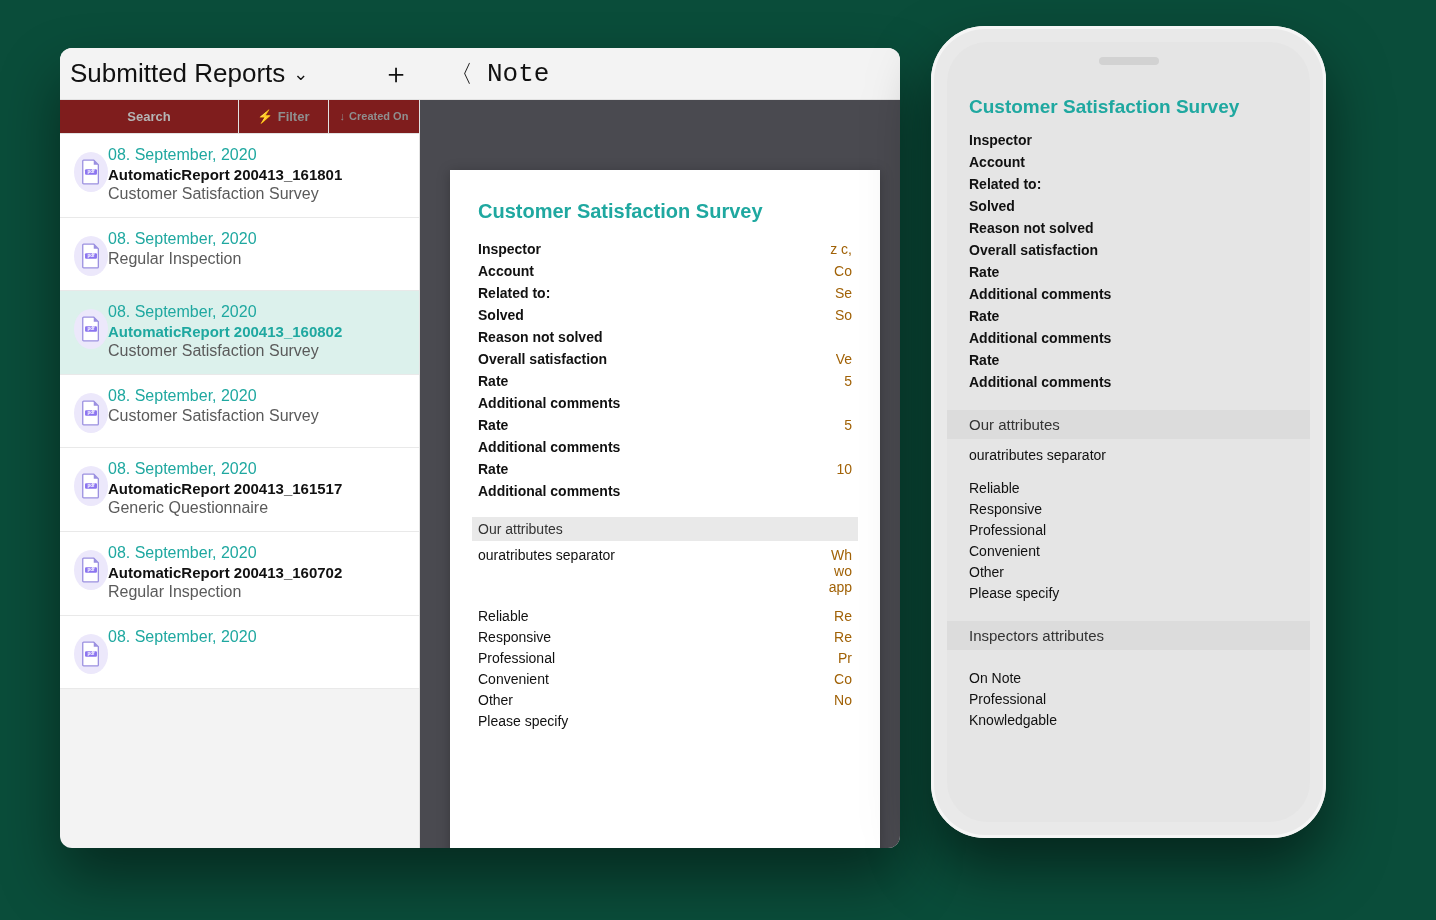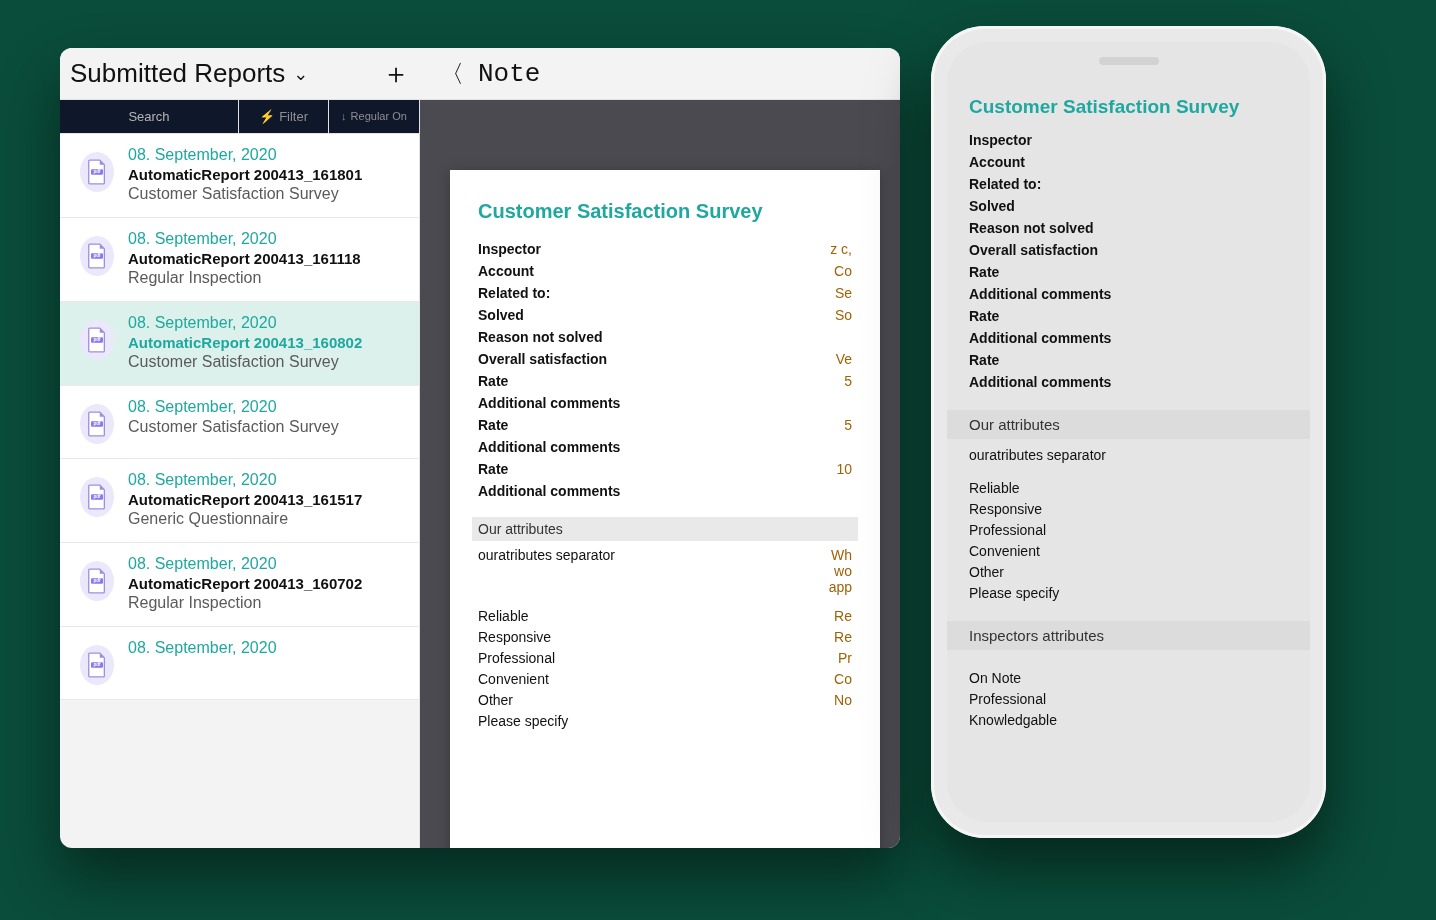--- a/index.html
+++ b/index.html
@@ -26,20 +26,21 @@
     display: flex;
     flex-direction: column;
   }
   .window-header {
     display: flex;
     align-items: center;
     height: 52px;
     padding: 16px 10px;
     background: #f3f3f3;
     border-bottom: 1px solid #e2e2e2;
+    gap: 9px;
   }
   .sidebar-col {
     width: 360px;
     display: flex;
     flex-direction: column;
     border-right: 1px solid #e2e2e2;
   }
   .window-body {
     flex: 1;
     display: flex;
@@ -82,22 +83,23 @@
   }
   .note-title {
     font-size: 26px;
     color: #111;
     font-family: Liberation Mono, monospace;
   }
 
   .toolbar {
     display: flex;
     height: 34px;
-    background: #0f172a;
+    background: #7f1d1d;
     border-bottom: 1px solid #e2e2e2;
+    font-weight: bold;
   }
   .toolbar-cell {
     flex: 1;
     display: flex;
     align-items: center;
     justify-content: center;
     font-size: 13px;
     color: #8f8f8f;
     border-right: 1px solid #e2e2e2;
     gap: 4px;
@@ -106,22 +108,22 @@
   .toolbar-cell.small { flex: 0 0 90px; }
   .toolbar-cell.tiny-text { font-size: 11px; line-height: 1.1; text-align: center; }
   .search-ph { color: #b5b5b5; }
 
   .report-list {
     flex: 1;
     overflow: hidden;
   }
   .report-item {
     display: flex;
-    gap: 14px;
-    padding: 12px 12px 14px 20px;
+    gap: 0;
+    padding: 12px 12px 14px 14px;
     border-bottom: 1px solid #e9e9e9;
     background: #fff;
     cursor: pointer;
   }
   .report-item.selected {
     background: #dcf1ec;
   }
   .report-item.selected .report-name { color: #1fa8a0; }
   .pdf-icon {
     width: 34px; height: 40px;
@@ -266,21 +268,21 @@
       <div class="toolbar">
         <div class="toolbar-cell">
           <span class="search-ph">Search</span>
         </div>
         <div class="toolbar-cell small">
           <span>⚡</span>
           <span>Filter</span>
         </div>
         <div class="toolbar-cell small tiny-text">
           <span>↓</span>
-          <span>Regular On</span>
+          <span>Created On</span>
         </div>
       </div>
 
       <div class="report-list" id="report-list">
           <div class="report-item">
             <div class="pdf-icon">
               <svg viewBox="0 0 24 28">
                 <path fill="#fff" stroke="#9a8fe0" stroke-width="1.4" d="M4 1h11l5 5v20a1 1 0 0 1-1 1H4a1 1 0 0 1-1-1V2a1 1 0 0 1 1-1z"></path>
                 <path fill="#9a8fe0" d="M15 1v5h5z"></path>
                 <rect x="5.5" y="11" width="13" height="6" rx="1.2" fill="#8b74f0"></rect>
@@ -297,21 +299,20 @@
             <div class="pdf-icon">
               <svg viewBox="0 0 24 28">
                 <path fill="#fff" stroke="#9a8fe0" stroke-width="1.4" d="M4 1h11l5 5v20a1 1 0 0 1-1 1H4a1 1 0 0 1-1-1V2a1 1 0 0 1 1-1z"></path>
                 <path fill="#9a8fe0" d="M15 1v5h5z"></path>
                 <rect x="5.5" y="11" width="13" height="6" rx="1.2" fill="#8b74f0"></rect>
                 <text x="12" y="15.6" font-size="5" font-weight="700" text-anchor="middle" fill="#fff">pdf</text>
               </svg>
             </div>
             <div class="report-text">
               <div class="report-date">08. September, 2020</div>
-              <div class="report-name">AutomaticReport 200413_161118</div>
               <div class="report-sub">Regular Inspection</div>
             </div>
           </div>
           <div class="report-item selected">
             <div class="pdf-icon">
               <svg viewBox="0 0 24 28">
                 <path fill="#fff" stroke="#9a8fe0" stroke-width="1.4" d="M4 1h11l5 5v20a1 1 0 0 1-1 1H4a1 1 0 0 1-1-1V2a1 1 0 0 1 1-1z"></path>
                 <path fill="#9a8fe0" d="M15 1v5h5z"></path>
                 <rect x="5.5" y="11" width="13" height="6" rx="1.2" fill="#8b74f0"></rect>
                 <text x="12" y="15.6" font-size="5" font-weight="700" text-anchor="middle" fill="#fff">pdf</text>

